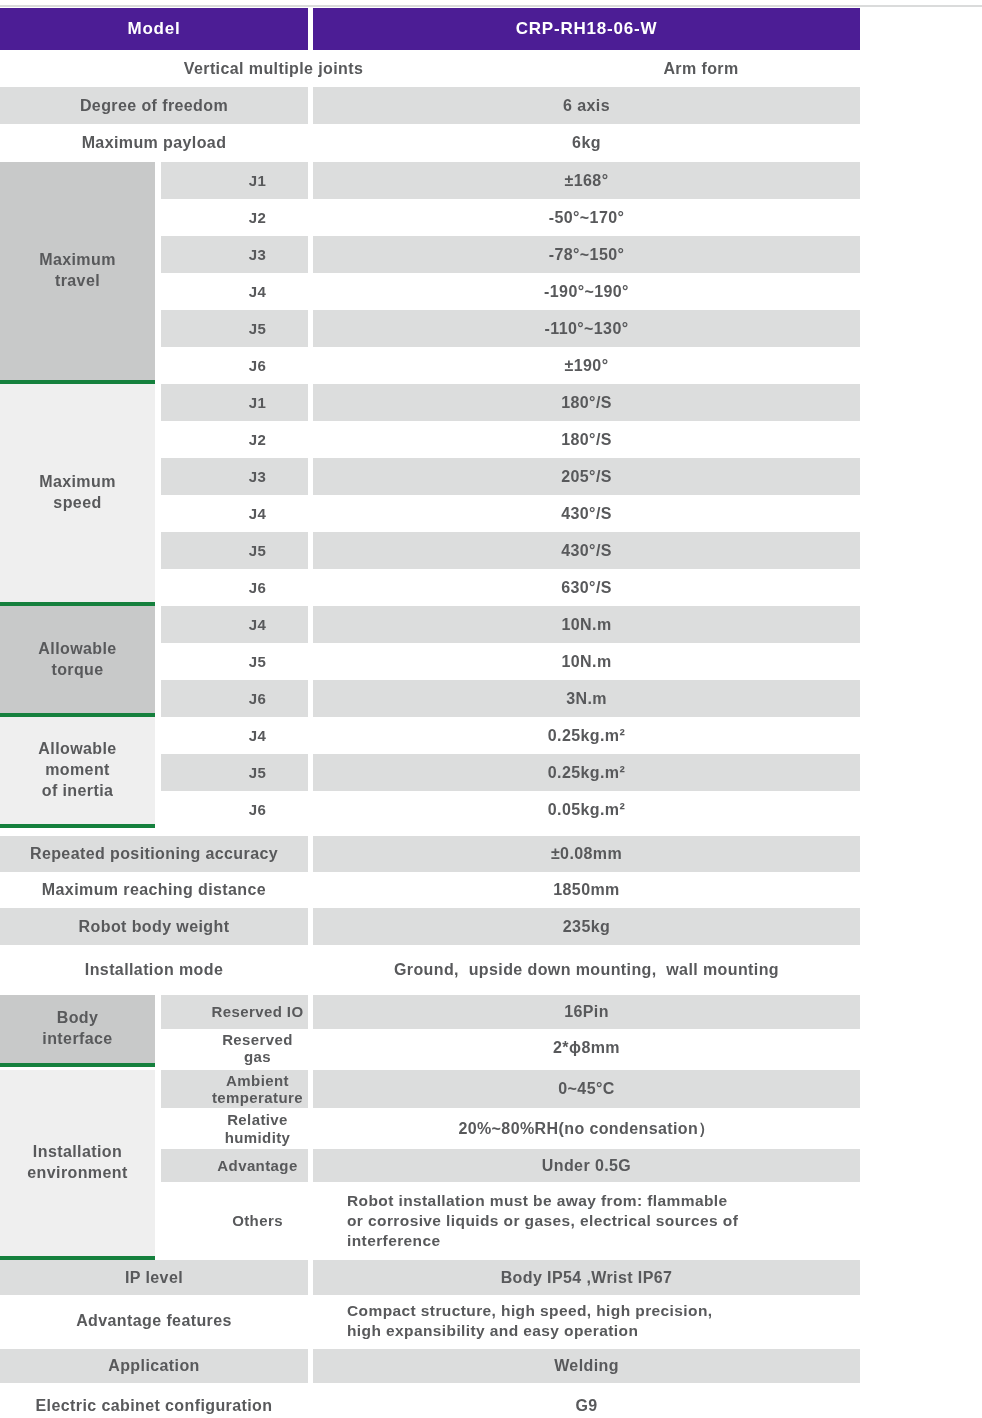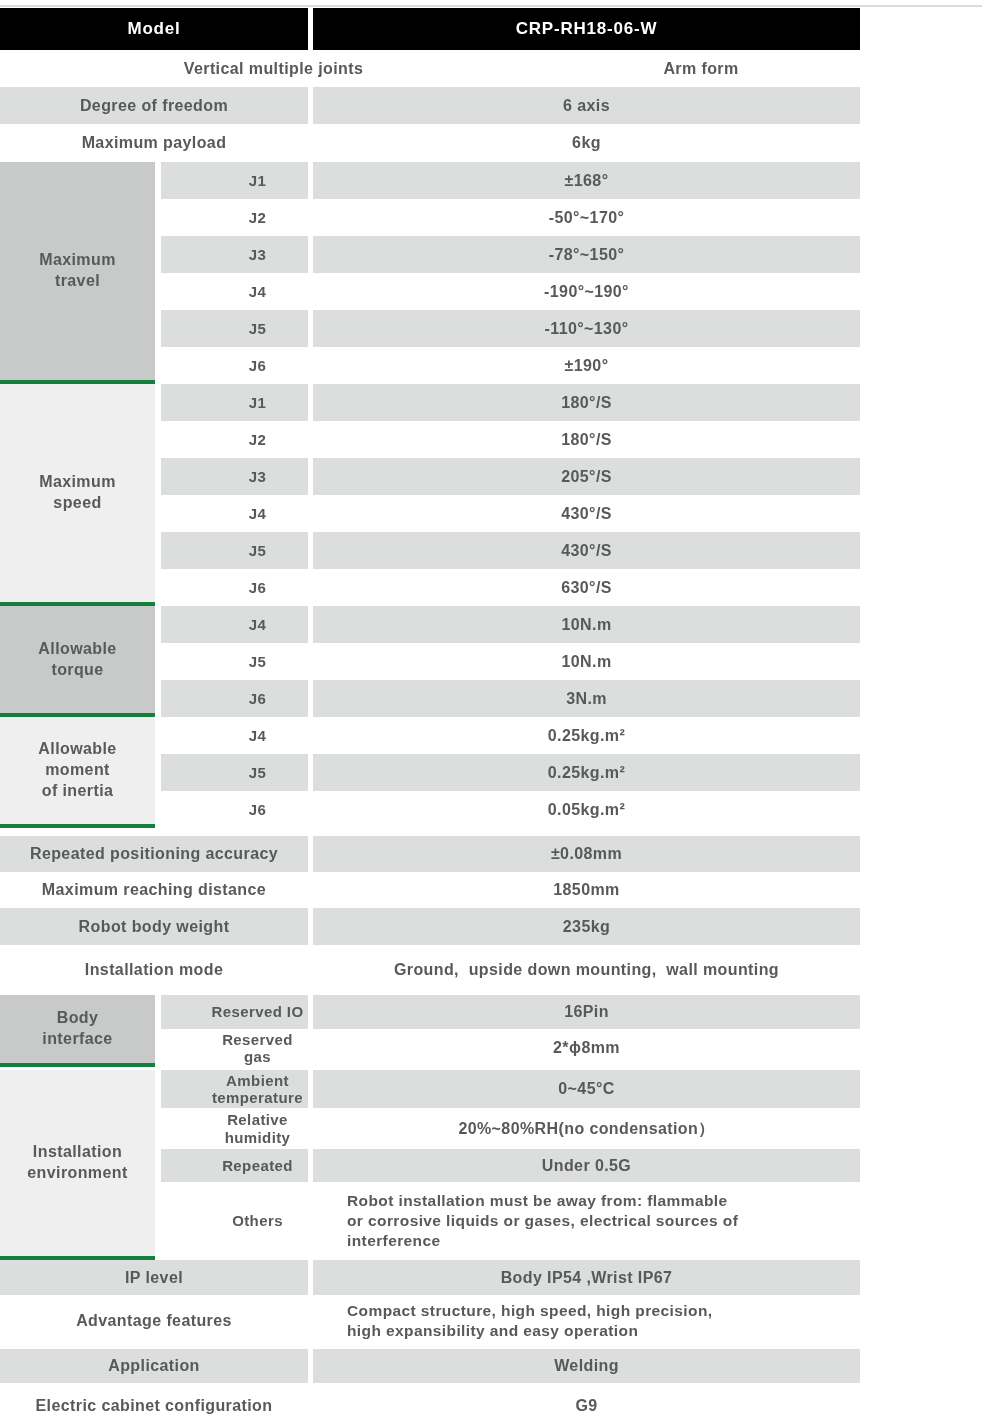--- a/index.html
+++ b/index.html
@@ -15,21 +15,21 @@
   .topline { height: 2px; background: #dadbdb; margin: 5px 0 1px 0; }
 
   .row { display: flex; }
   .cell {
     display: flex; align-items: center; justify-content: center;
     text-align: center; letter-spacing: 0.4px; line-height: 1.2;
   }
   .label { width: 308px; margin-right: 5px; font-size: 16px; }
   .value { flex: 1; font-size: 16px; }
 
-  .header-row .cell { background: #000000; color: #ffffff; font-size: 17px; letter-spacing: 0.8px; }
+  .header-row .cell { background: #4c1d95; color: #ffffff; font-size: 17px; letter-spacing: 0.8px; }
   .stripe > .cell { background: #dcdddd; }
 
   .group { display: flex; }
   .group-title {
     width: 155px; margin-right: 6px;
     font-size: 16px; line-height: 1.3; white-space: pre-line;
     border-bottom: 4px solid #15803d;
   }
   .g-dark  { background: #c8c9c9; }
   .g-light { background: #efefef; }
@@ -219,21 +219,21 @@
       <div class="group-rows">
         <div class="sub-row h38 stripe">
           <div class="cell sub-label">Ambient temperature</div>
           <div class="cell sub-value">0~45°C</div>
         </div>
         <div class="sub-row h41">
           <div class="cell sub-label">Relative humidity</div>
           <div class="cell sub-value">20%~80%RH(no condensation）</div>
         </div>
         <div class="sub-row h33 stripe">
-          <div class="cell sub-label">Repeated</div>
+          <div class="cell sub-label">Advantage</div>
           <div class="cell sub-value">Under 0.5G</div>
         </div>
         <div class="sub-row h78">
           <div class="cell sub-label">Others</div>
           <div class="cell sub-value left-text">Robot installation must be away from: flammable
 or corrosive liquids or gases, electrical sources of
 interference</div>
         </div>
       </div>
     </div>

